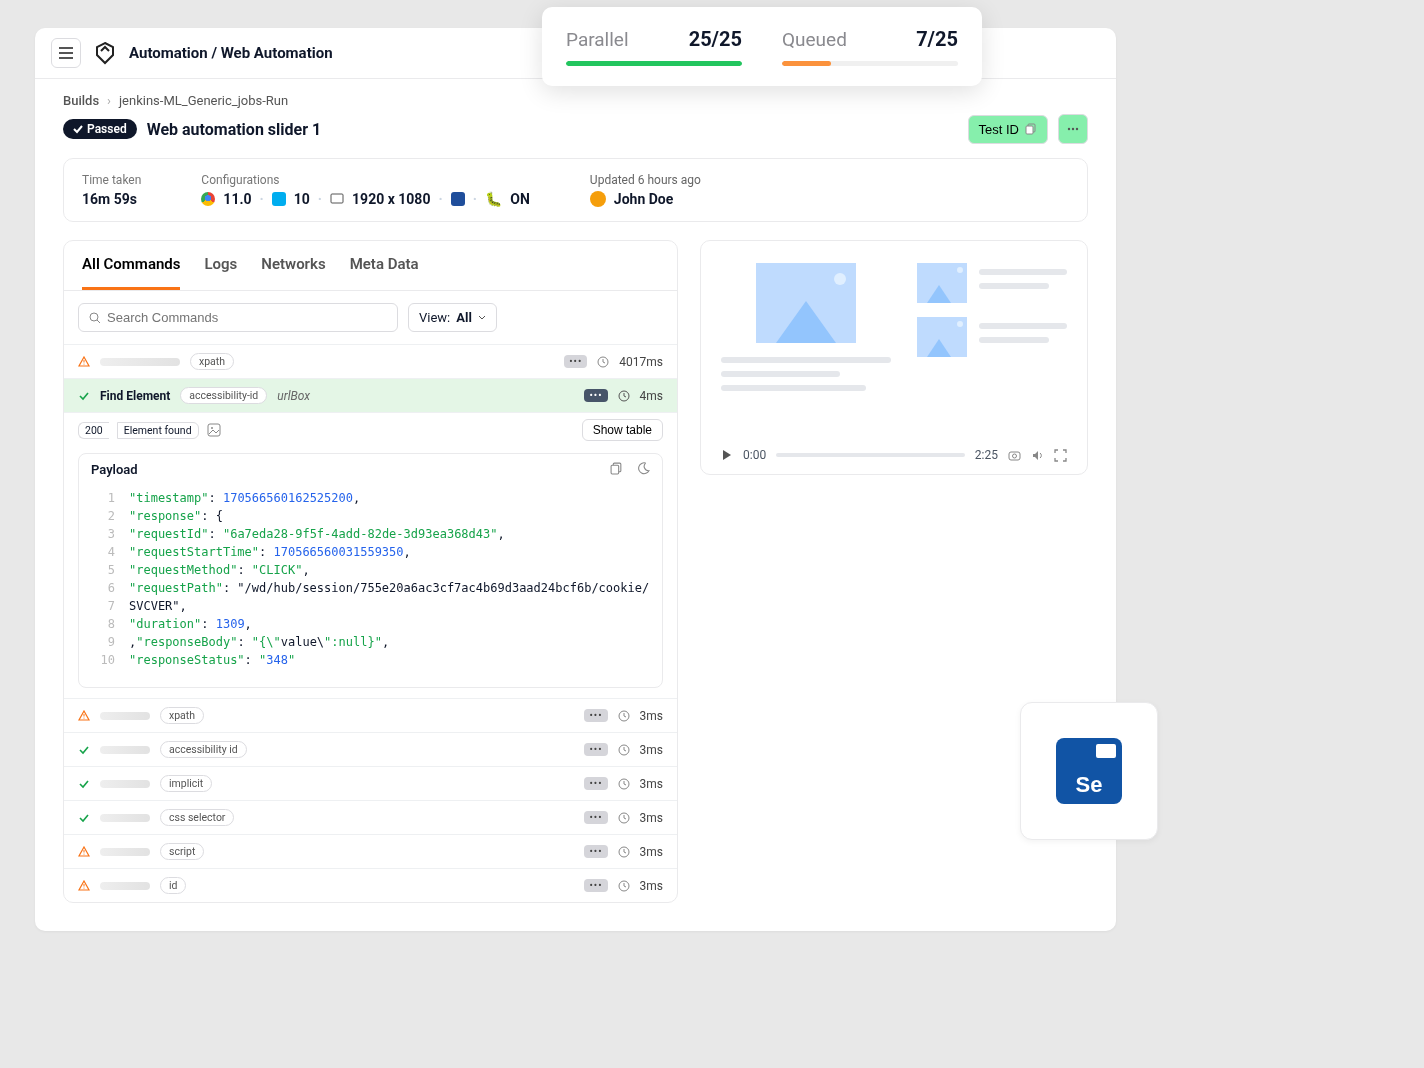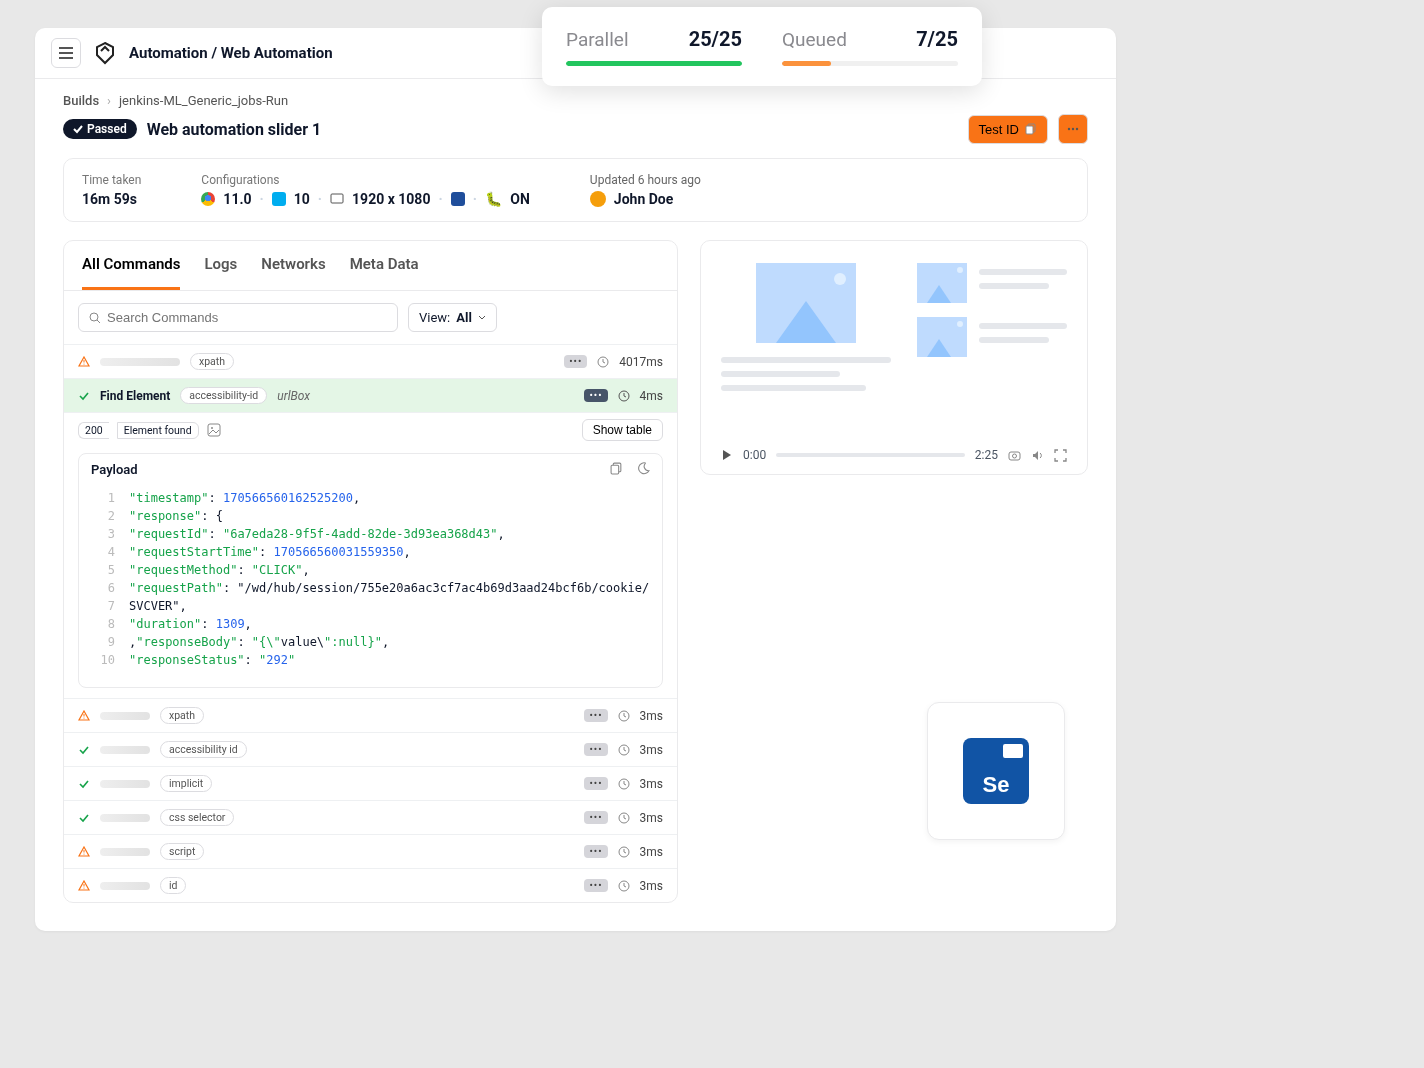--- a/index.html
+++ b/index.html
@@ -53,21 +53,21 @@
   padding: 3px 10px; border-radius: 12px;
   font-size: 12px; font-weight: 600;
   display: inline-flex; align-items: center; gap: 4px;
 }
 .page-title { font-size: 16px; font-weight: 700; }
 .spacer { flex: 1; }
 .testid-btn, .more-btn {
   border: 1px solid #dcdce0; border-radius: 6px;
   padding: 6px 10px; font-size: 13px; cursor: pointer;
   display: inline-flex; align-items: center; gap: 6px;
-  background: #f97316;
+  background: #86efac;
 }
 .more-btn { width: 30px; height: 30px; padding: 0; justify-content: center;}
 .info-card {
   margin: 0 28px;
   border: 1px solid #eaeaec;
   border-radius: 10px;
   padding: 14px 18px;
   display: flex;
   gap: 60px;
   align-items: flex-start;
@@ -213,21 +213,21 @@
 .ph-rlines { flex:1;}
 .video-controls {
   display:flex; align-items:center; gap:10px;
   font-size:12px; color:#4b5563;
 }
 .progress { flex:1; height:4px; background:#e5e7eb; border-radius:2px;}
 .ctrl-ic { cursor:pointer; color:#6b7280;}
 
 .se-card {
   position:absolute;
-  left: 927px; top: 702px;
+  left: 1020px; top: 702px;
   width: 138px; height: 138px;
   background:#fff; border:1px solid #eaeaec; border-radius:12px;
   display:flex; align-items:center; justify-content:center;
   box-shadow: 0 2px 6px rgba(0,0,0,0.05);
 }
 .se-logo {
   width: 66px; height: 66px;
   background:#1154a5;
   border-radius:8px;
   display:flex; align-items:flex-end; justify-content:center;
@@ -464,21 +464,21 @@
             <div class="code-line">
               <span class="ln">8</span>
               <span>    <span class="sv">"duration"</span>: <span class="nv">1309</span>,</span>
             </div>
             <div class="code-line">
               <span class="ln">9</span>
               <span>    ,<span class="sv">"responseBody"</span>: <span class="sv">"{\"</span>value\<span class="sv">":null}"</span>,</span>
             </div>
             <div class="code-line">
               <span class="ln">10</span>
-              <span>    <span class="sv">"responseStatus"</span>: <span class="sv">"<span class="nv">292</span>"</span></span>
+              <span>    <span class="sv">"responseStatus"</span>: <span class="sv">"<span class="nv">348</span>"</span></span>
             </div>
           </div>
       </div>
 
       <div id="list-rows">
           <div class="cmd-row">
             <svg class="warn-ic" viewBox="0 0 12 12">
               <path d="M6 1 L11 10 H1 Z" fill="none" stroke="#f97316" stroke-width="1.2"></path>
               <circle cx="6" cy="8" r="0.6" fill="#f97316"></circle>
               <path d="M6 4 V6.5" stroke="#f97316"></path>

